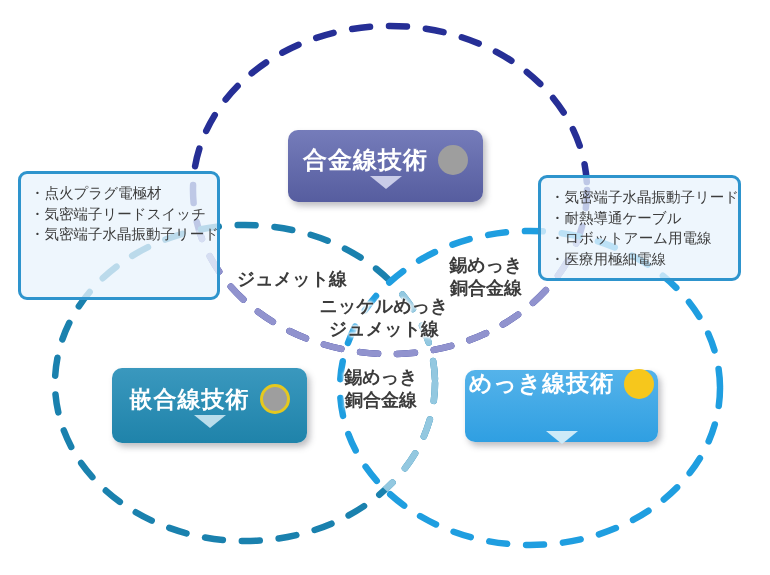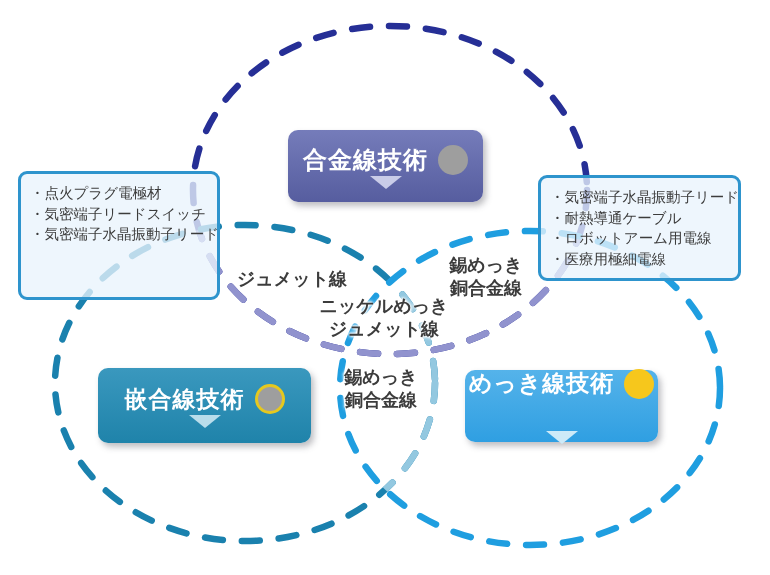--- a/index.html
+++ b/index.html
@@ -34,21 +34,21 @@
   }
   .tech-btn .row{display:flex;align-items:center;gap:10px;}
   .tech-btn .lbl{color:#fff;font-weight:bold;letter-spacing:1px;white-space:nowrap;}
   .dot{border-radius:50%;width:30px;height:30px;box-sizing:border-box;}
   .tri{width:0;height:0;border-left:16px solid transparent;border-right:16px solid transparent;border-top:13px solid;}
   #btn-alloy{left:288px;top:130px;width:195px;height:72px;
     background:linear-gradient(to bottom,var(--alloy-btn-top),var(--alloy-btn));}
   #btn-alloy .lbl{font-size:24px;}
   #btn-alloy .dot{background:var(--gray-circle);}
   #btn-alloy .tri{border-top-color:var(--tri-alloy);}
-  #btn-fitting{left:98px;top:368px;width:213px;height:75px;
+  #btn-fitting{left:112px;top:368px;width:195px;height:75px;
     background:linear-gradient(to bottom,var(--fitting-btn-top),var(--fitting-btn));}
   #btn-fitting .lbl{font-size:23px;}
   #btn-fitting .dot{background:var(--gray-circle);border:3px solid var(--yellow-ring);}
   #btn-fitting .tri{border-top-color:var(--tri-fitting);}
   #btn-plating{left:465px;top:370px;width:193px;height:72px;
     background:linear-gradient(to bottom,var(--plating-btn-top),var(--plating-btn));gap:32px;}
   #btn-plating .lbl{font-size:23px;}
   #btn-plating .dot{background:var(--yellow);}
   #btn-plating .tri{border-top-color:var(--tri-plating);}
   

